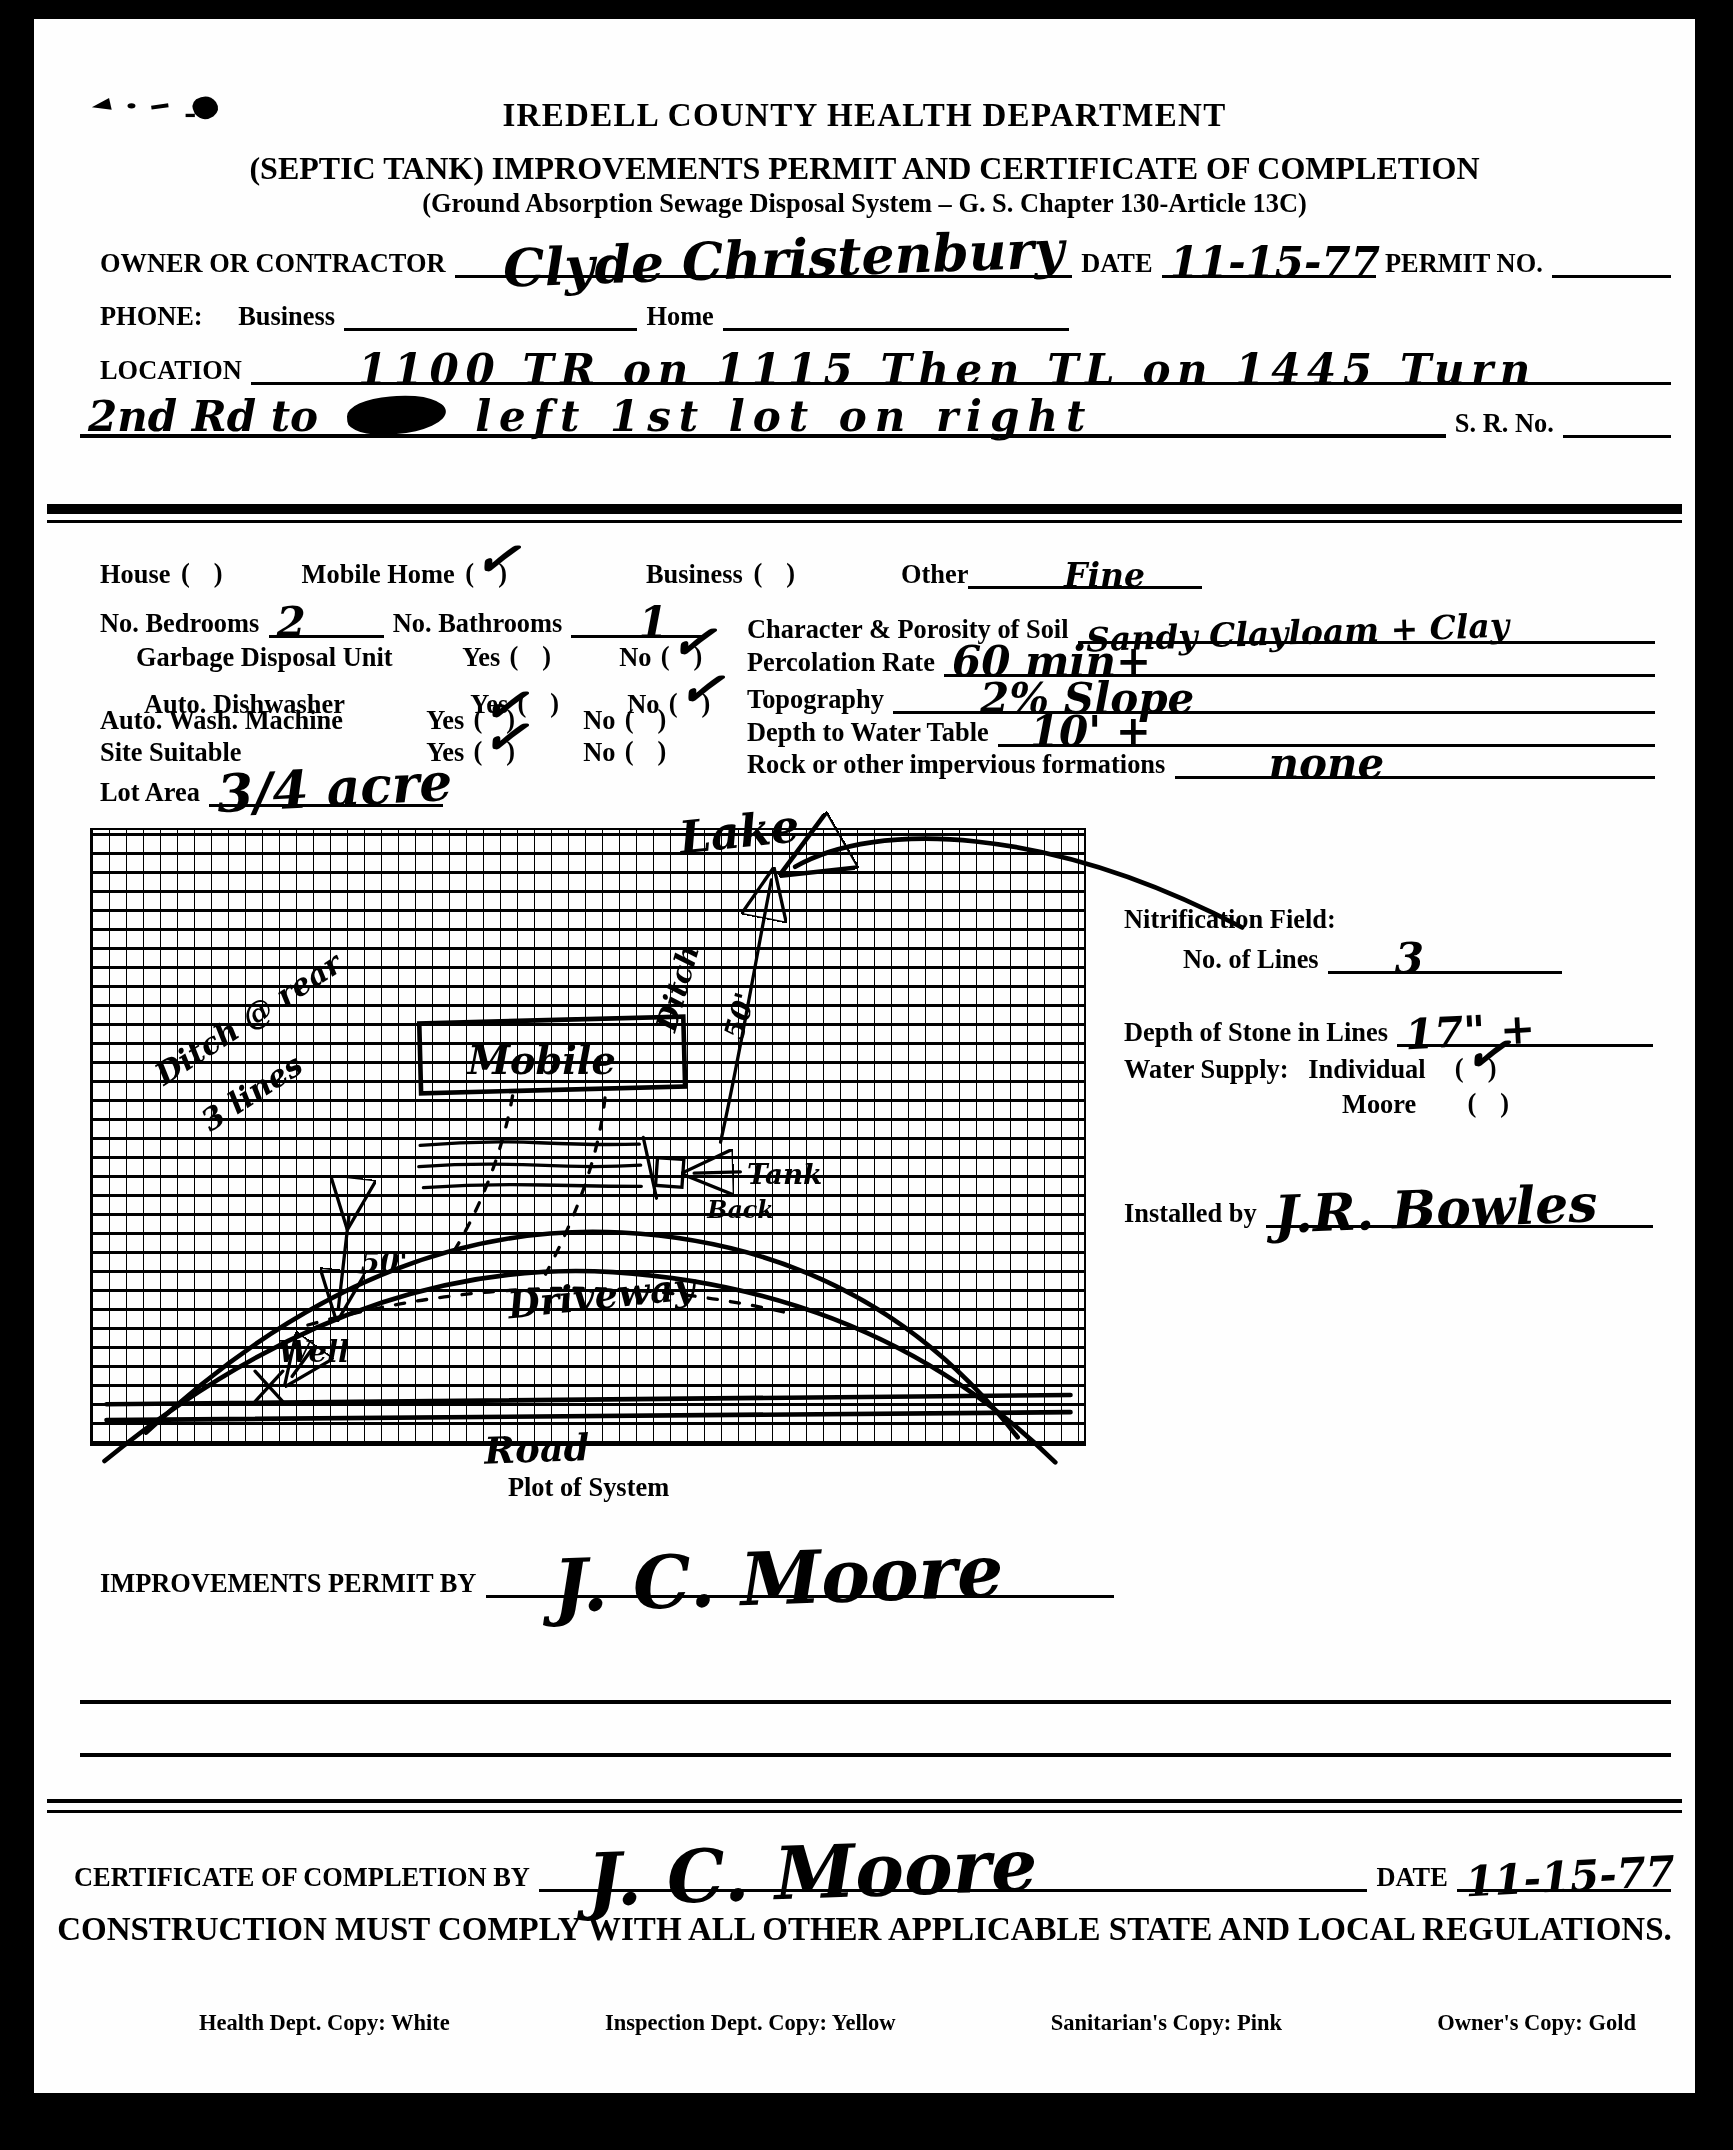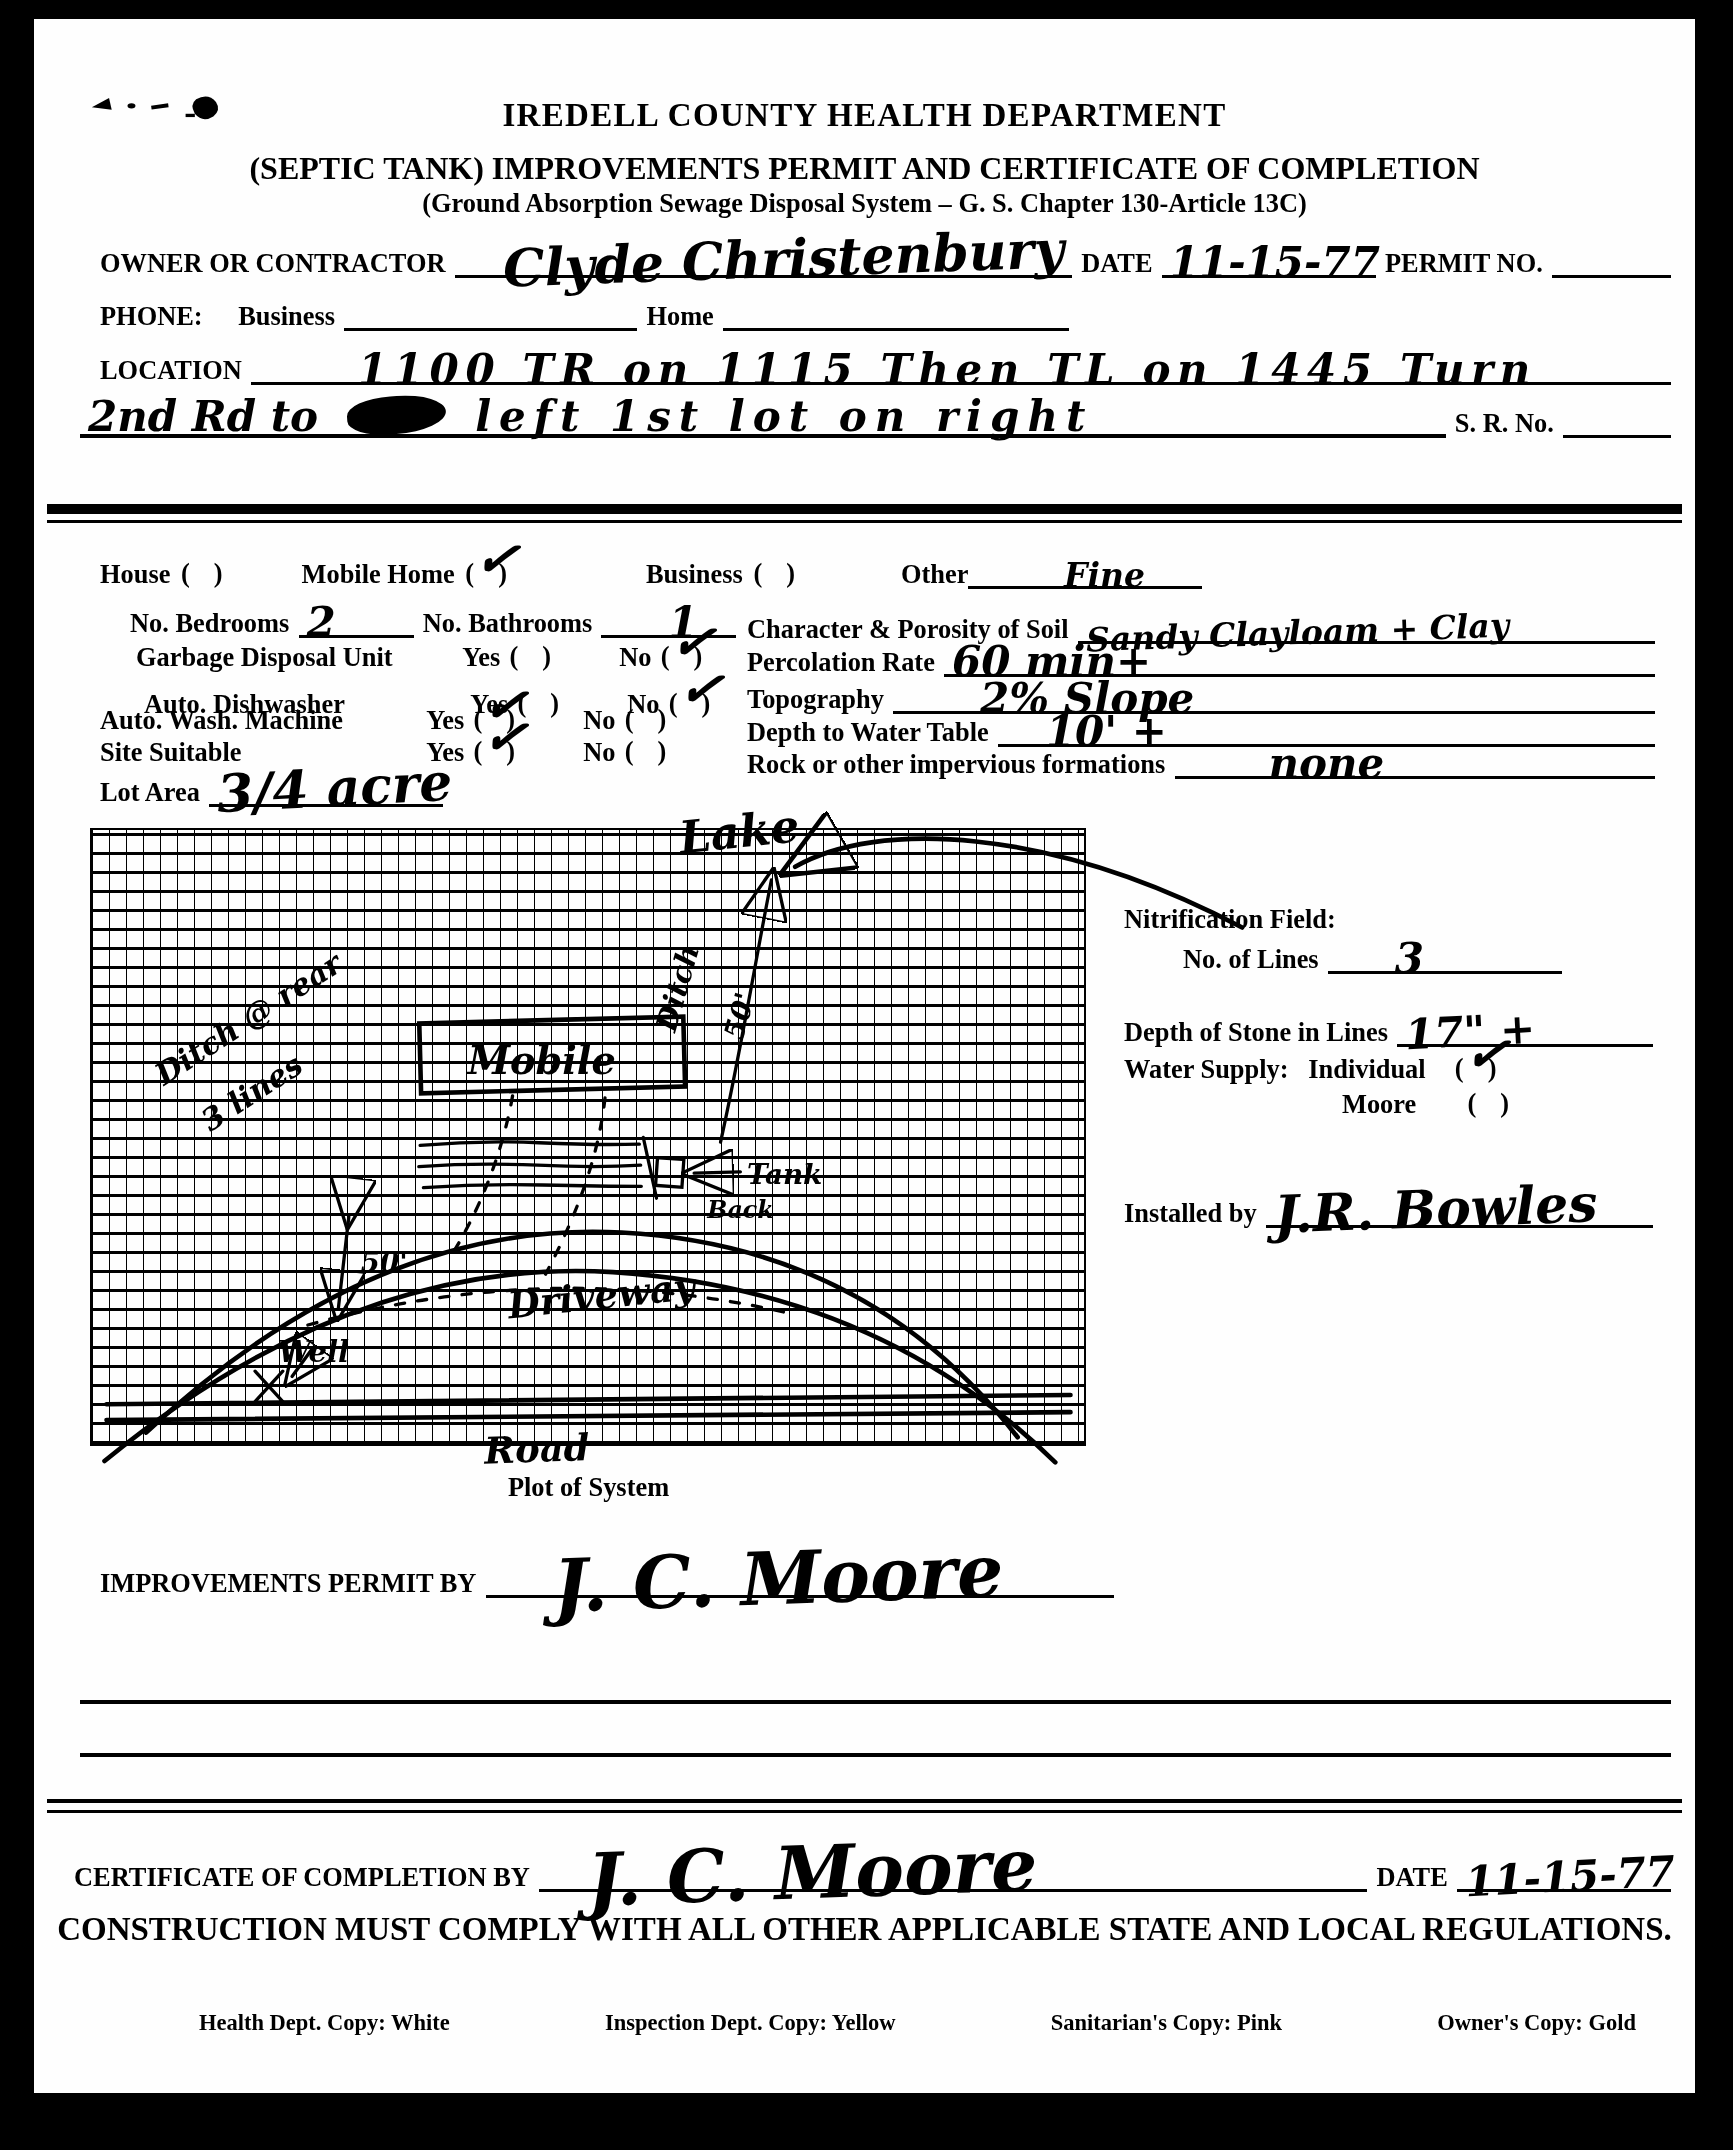--- a/index.html
+++ b/index.html
@@ -131,21 +131,21 @@
     <span class="lbl">House</span>
     <span class="par" style="margin-left:10.6px;">(<span class="mark"></span>)</span>
     <span class="lbl" style="margin-left:79px;">Mobile Home</span>
     <span class="par" style="margin-left:10.6px;">(<span class="mark">✓</span>)</span>
     <span class="lbl" style="margin-left:139px;">Business</span>
     <span class="par" style="margin-left:10.6px;">(<span class="mark"></span>)</span>
     <span class="lbl" style="margin-left:106px;">Other</span>
     <span class="fill" style="width:218px;"></span>
   </div>
 
-  <div class="row" style="left:66px;top:581px;height:38px;margin-left:30px;">
+  <div class="row" style="left:66px;top:581px;height:38px;">
     <span class="lbl">No. Bedrooms</span>
     <span class="fill" style="width:99px;"><span class="hw">2</span></span>
     <span class="lbl">No. Bathrooms</span>
     <span class="fill" style="width:119px;"><span class="hw" style="margin-left:59px;">1</span></span>
   </div>
 
   <div class="row" style="left:66px;top:620px;height:33px;margin-left:36px;">
     <span class="lbl" style="width:317px;">Garbage Disposal Unit</span>
     <span class="lbl">Yes</span>
     <span class="par">(<span class="mark"></span>)</span>
@@ -194,21 +194,21 @@
     <span class="fill grow"><span class="hw">60 min+</span></span>
   </div>
 
   <div class="row" style="left:713px;right:40px;top:659px;height:36px;">
     <span class="lbl">Topography</span>
     <span class="fill grow"><span class="hw" style="margin-left:79px;">2% Slope</span></span>
   </div>
 
   <div class="row" style="left:713px;right:40px;top:692px;height:36px;">
     <span class="lbl">Depth to Water Table</span>
-    <span class="fill grow"><span class="hw" style="margin-left:40px;">10' +</span></span>
+    <span class="fill grow"><span class="hw" style="margin-left:24px;">10' +</span></span>
   </div>
 
   <div class="row" style="left:713px;right:40px;top:724px;height:36px;">
     <span class="lbl">Rock or other impervious formations</span>
     <span class="fill grow"><span class="hw" style="margin-left:86px;">none</span></span>
   </div>
 
   <div class="plot-wrap">
     <div class="grid"></div>
     <svg class="plot-svg" viewBox="0 0 1510 1010">

